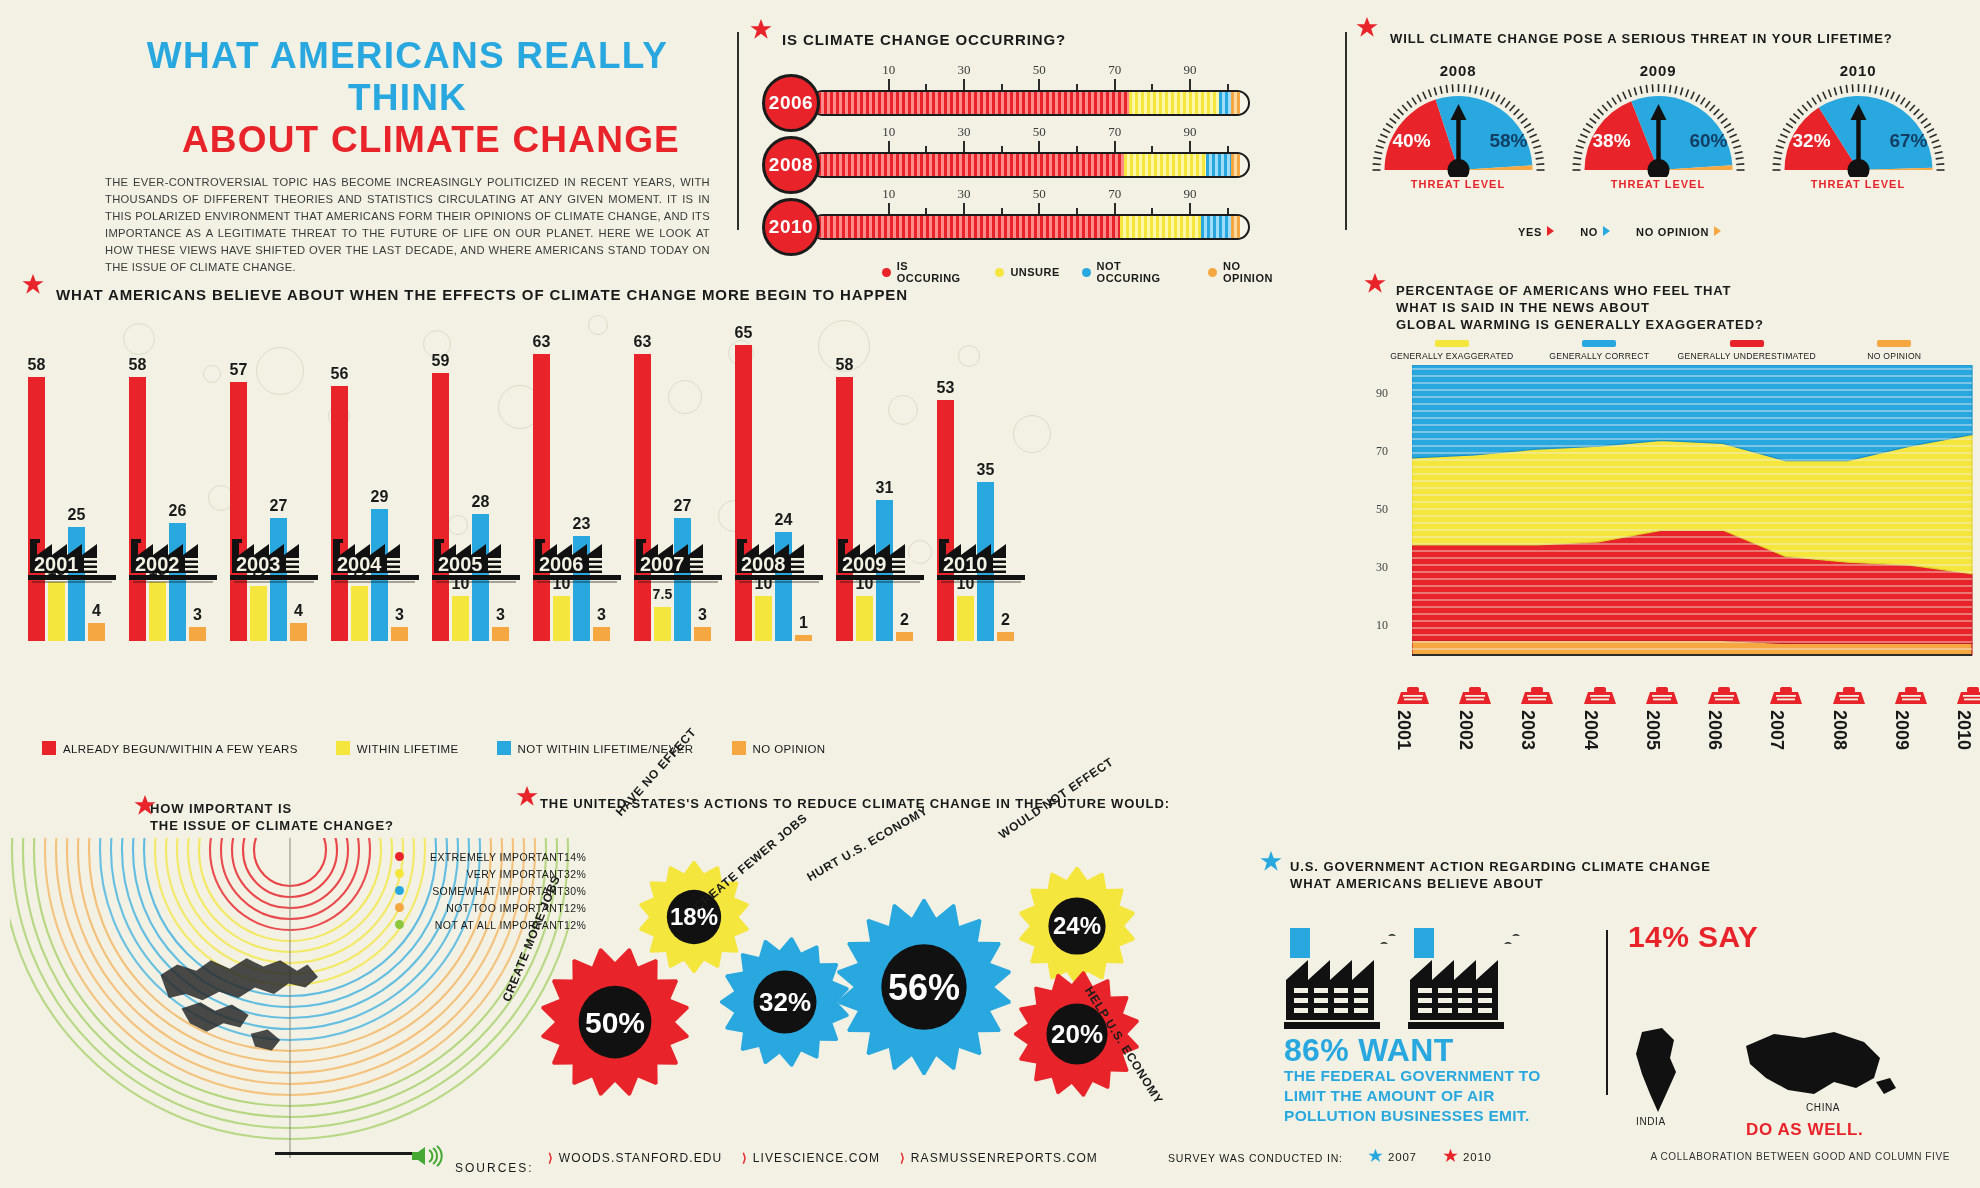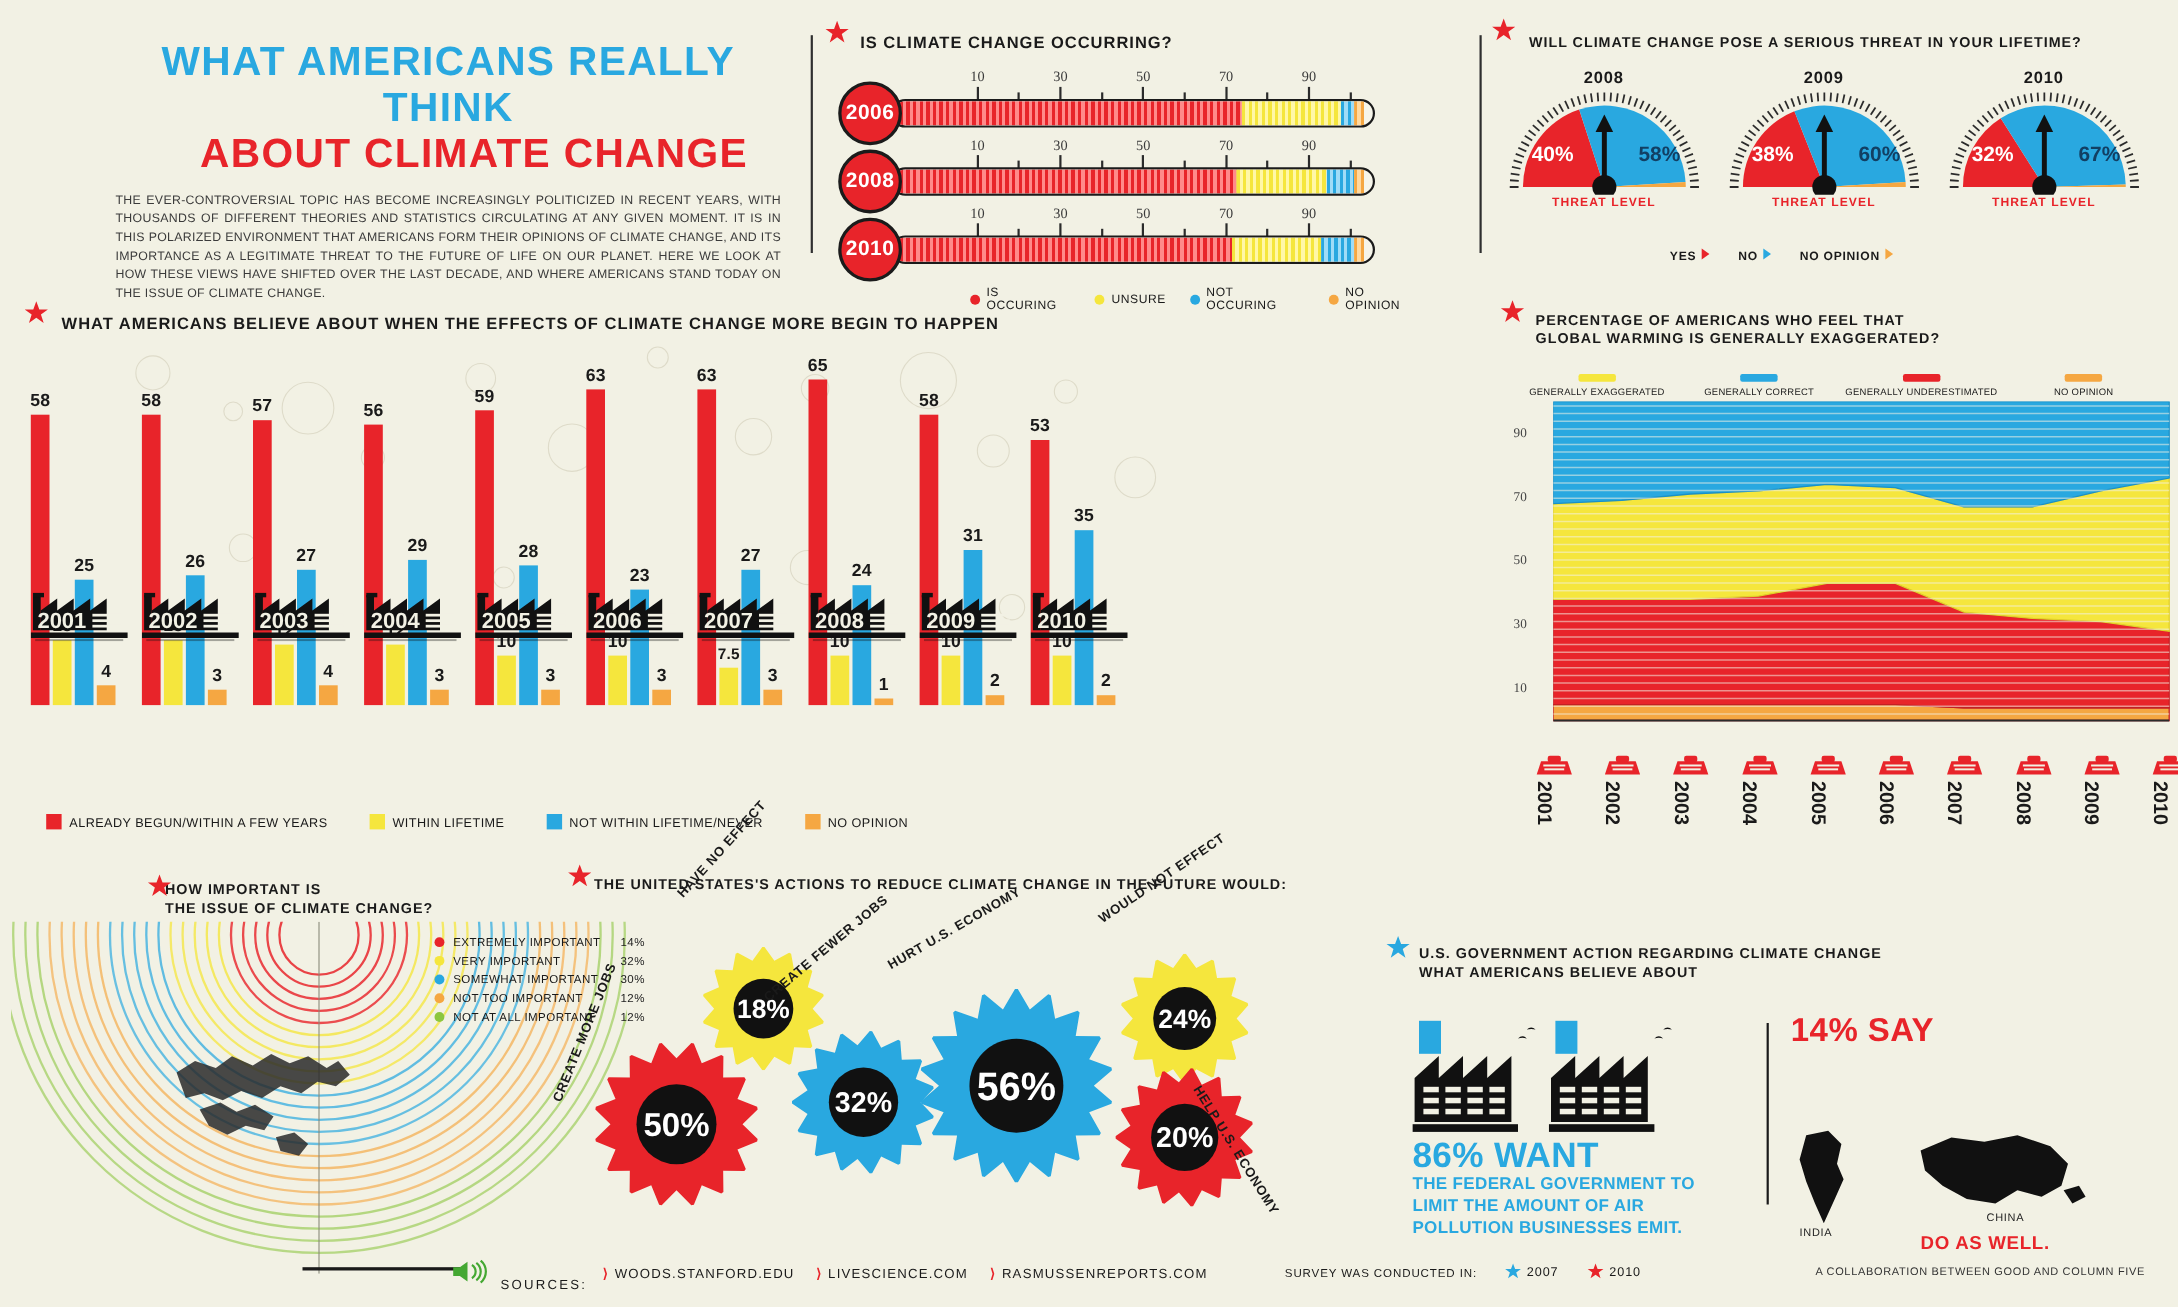--- a/index.html
+++ b/index.html
@@ -35,21 +35,21 @@
   .tick.maj { height: 13px; }
   .tick.min { height: 8px; }
   .tick-lab { position:absolute; bottom:14px; font-size:13px; color:#3a3a3a; transform: translateX(-50%); font-family:"Liberation Serif", serif;}
   .therm-body { position:absolute; left:48px; top:24px; height:26px; width:440px;
       border:2.4px solid #1b1b1b; border-radius:13px; background:#f6f5ea; overflow:hidden; }
   .therm-fill { position:absolute; left:0; top:0; bottom:0; display:flex; }
   .therm-hatch { height:100%; background-size: 6px 100%; }
   .bulb { position:absolute; left:0; top:8px; width:58px; height:58px; border-radius:50%;
       background:#e8242a; border:3px solid #1b1b1b; display:flex; align-items:center; justify-content:center;
       color:#fff; font-size:19px; font-weight:bold; z-index:3; letter-spacing:.5px; }
-  .therm-legend { display:flex; gap:22px; margin-left:120px; margin-top:8px; font-size:11px; letter-spacing:.5px; }
+  .therm-legend { display:flex; gap:22px; margin-left:120px; margin-top:8px; font-size:11px; letter-spacing:.5px;font-weight:bold; }
   .lg-item { display:flex; align-items:center; gap:6px; }
   .lg-dot { width:9px; height:9px; border-radius:50%; }
 
   
   #gauge-sec { left: 1368px; top: 30px; width: 600px; }
   .gauge-wrap { position:absolute; width:180px; }
   .gauge-year { text-align:center; font-size:15px; font-weight:bold; letter-spacing:.8px; margin-bottom:3px;}
   .gauge { position:relative; width:175px; height:92px; margin:0 auto; }
   .gauge svg { display:block; }
   .g-red { position:absolute; font-size:19px; font-weight:bold; color:#fff; }
@@ -74,21 +74,21 @@
   #areachart { left: 1378px; top: 282px; width: 590px; height: 420px; }
   #area-keys { display:flex; gap:0px; margin-bottom:4px; }
   .area-key { flex:1; text-align:center; font-size:8.6px; letter-spacing:.25px; }
   .area-key .swatch { display:block; width:34px; height:7px; margin:0 auto 4px; border-radius:2px; }
   .ax-lab { position:absolute; left:-2px; font-size:12px; color:#444; font-family:"Liberation Serif", serif;}
   .yr-tag { position:absolute; bottom:0; width:40px; text-align:center; }
   .yr-tag .yr-txt { font-size:18px; font-weight:bold; letter-spacing:0px; writing-mode: vertical-rl; text-orientation:mixed; }
 
   
   #radar-sec { left: 150px; top: 800px; width: 400px; }
-  #radar-legend { position:absolute; left:245px; top:48px; font-size:10.5px; letter-spacing:.4px; }
+  #radar-legend { position:absolute; left:245px; top:48px; font-size:10.5px; letter-spacing:.4px;text-align:right; }
   .rl-row { display:flex; align-items:center; height:17px; }
   .rl-dot { width:9px; height:9px; border-radius:50%; margin-right:8px; }
   .rl-lab { width:152px; }
   .rl-val { color:#222; }
 
   
   #gears-sec { left: 540px; top: 795px; width: 700px; height: 360px; }
   .gear { position:absolute; }
   .gear-lab { position:absolute; font-size:12px; font-weight:bold; letter-spacing:.7px; white-space:nowrap; }
 
@@ -767,20 +767,21 @@
 
 <div class="abs" id="areachart">
   <div style="position:relative; height:58px;">
     <span class="star-ico" style="left:-14px; top:-10px;">
       <svg viewBox="0 0 24 24">
           <polygon points="12,1 15,9 23.5,9 16.6,14 19.3,22.5 12,17.3 4.7,22.5 7.4,14 0.5,9 9,9" fill="#e8242a"></polygon>
         </svg>
     </span>
     <div style="margin-left:18px;">
       <div class="sec-head sm">PERCENTAGE OF AMERICANS WHO FEEL THAT</div>
+      <div class="sec-head sm">WHAT IS SAID IN THE NEWS ABOUT</div>
       <div class="sec-head sm">GLOBAL WARMING IS GENERALLY EXAGGERATED?</div>
     </div>
   </div>
   <div id="area-keys">
     <div class="area-key"><span class="swatch" style="background:#f5e63d"></span><span>GENERALLY EXAGGERATED</span></div>
     <div class="area-key"><span class="swatch" style="background:#29a8e0"></span><span>GENERALLY CORRECT</span></div>
     <div class="area-key"><span class="swatch" style="background:#e8242a"></span><span>GENERALLY UNDERESTIMATED</span></div>
     <div class="area-key"><span class="swatch" style="background:#f5a742"></span><span>NO OPINION</span></div>
   </div>
   <div id="area-plot" style="position:relative; height:290px;">

